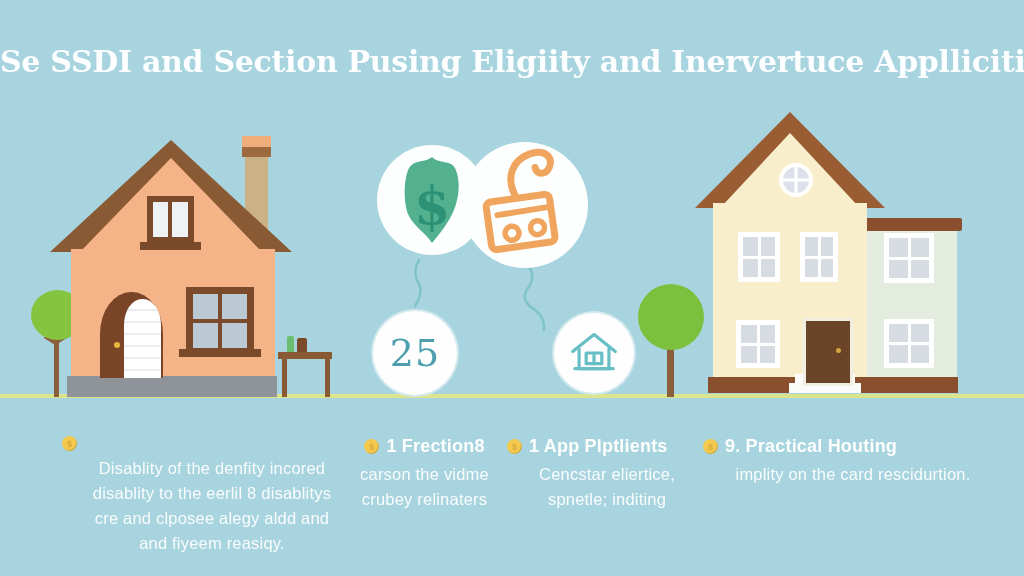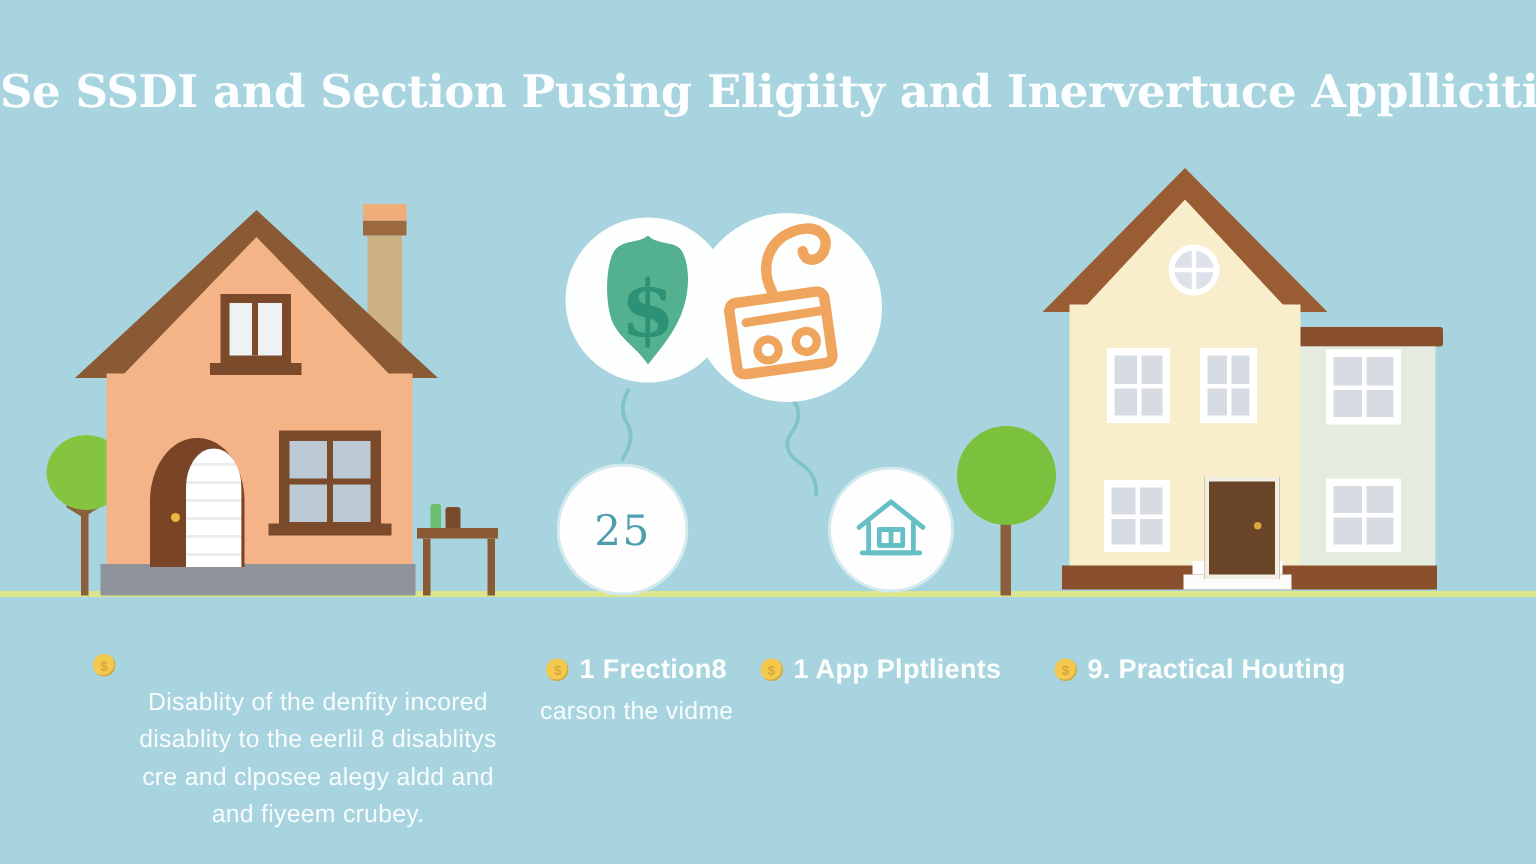--- a/index.html
+++ b/index.html
@@ -47,21 +47,21 @@
   .knob{left:114px;top:342px;width:6px;height:6px;border-radius:50%;background:#e8b73c;}
   .table-top{left:278px;top:352px;width:54px;height:7px;background:#8a5a35;}
   .table-leg{width:5px;height:38px;background:#8a5a35;top:359px;}
   .bottle{left:287px;top:336px;width:7px;height:17px;background:#6abf6e;border-radius:2px;}
   .jar{left:297px;top:338px;width:10px;height:15px;background:#7b4a2a;border-radius:2px;}
 
   
   .cloud{background:#fdfefe;border-radius:50%;}
   .badge{background:#fefefe;border-radius:50%;border:2px solid rgba(130,195,205,.35);
          display:flex;align-items:center;justify-content:center;}
-  .badge-num{font-family:"DejaVu Serif","Liberation Serif",serif;font-size:28px;
+  .badge-num{font-family:"DejaVu Serif","Liberation Serif",serif;font-size:38px;
              color:#4d9fae;letter-spacing:1px;}
 
   
   .rh-roof{left:695px;top:112px;width:190px;height:96px;background:#9a5c33;}
   .rh-gable{left:722px;top:133px;width:136px;height:73px;background:#f9eecb;}
   .rh-body{left:713px;top:203px;width:154px;height:179px;background:#f9eecb;}
   .round-win{left:779px;top:163px;width:26px;height:26px;border-radius:50%;
              background:#dde2ea;border:4px solid #fff;}
   .rw-v{left:50%;top:0;width:3px;height:100%;background:#fff;transform:translateX(-50%);}
   .rw-h{top:50%;left:0;height:3px;width:100%;background:#fff;transform:translateY(-50%);}
@@ -238,43 +238,49 @@
   <div class="abs rh-knob"></div>
 
   <div class="abs col" style="left:62px;top:436px;width:300px;">
     <div class="head">
       <span class="coin">$</span>
     </div>
     <div class="bodyblock">
       <div class="line">Disablity of the denfity incored</div>
       <div class="line">disablity to the eerlil 8 disablitys</div>
       <div class="line">cre and clposee alegy aldd and</div>
-      <div class="line">and fiyeem crubey.</div>
+      <div class="line">and fiyeem reasiqy.</div>
     </div>
   </div>
 
   <div class="abs col center-col" style="left:332px;top:436px;width:185px;">
     <div class="head">
       <span class="coin">$</span>
       <span>1 Frection8</span>
     </div>
     <div class="bodyblock">
       <div class="line">carson the vidme</div>
+      <div class="line">crubey relinaters</div>
     </div>
   </div>
 
   <div class="abs col" style="left:507px;top:436px;width:200px;">
     <div class="head">
       <span class="coin">$</span>
       <span>1 App Plptlients</span>
     </div>
+    <div class="bodyblock">
+      <div class="line">Cencstar eliertice,</div>
+      <div class="line">spnetle; inditing</div>
+    </div>
   </div>
 
   <div class="abs col" style="left:703px;top:436px;width:300px;">
     <div class="head">
       <span class="coin">$</span>
       <span>9. Practical Houting</span>
     </div>
     <div class="bodyblock">
+      <div class="line">implity on the card rescidurtion.</div>
     </div>
   </div>
 
 </div>
 
 </body></html>

